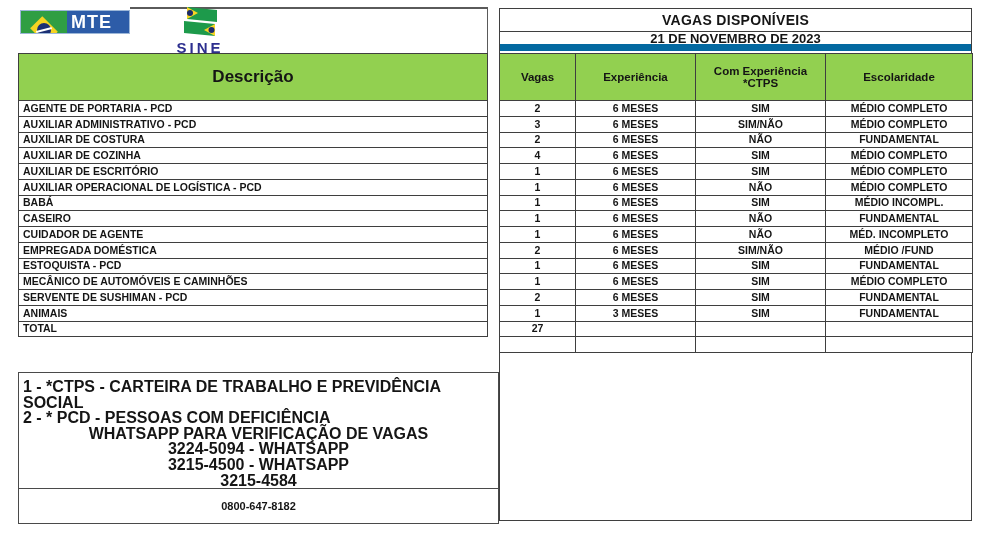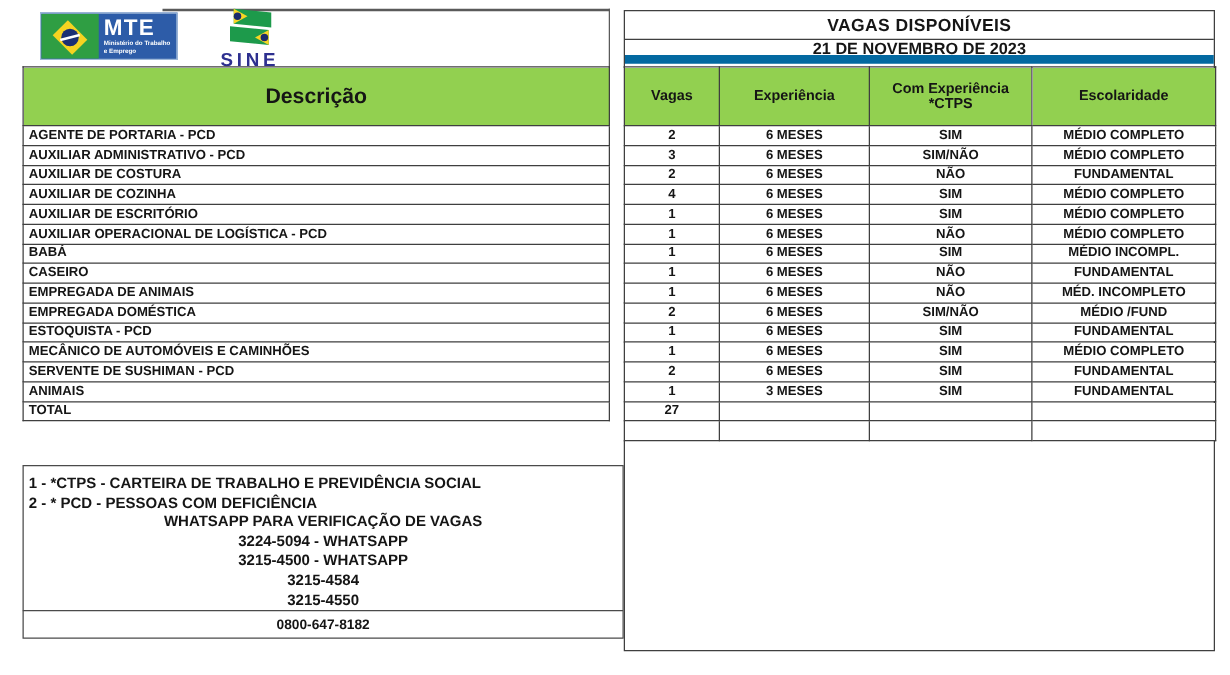--- a/index.html
+++ b/index.html
@@ -5,21 +5,21 @@
   * { margin:0; padding:0; box-sizing:border-box; }
   html,body { width:984px; height:540px; background:#fff; }
   body { font-family:"Liberation Sans", sans-serif; font-weight:bold; color:#151515; position:relative; overflow:hidden; }
 
   .canvas { position:absolute; left:0; top:0; width:984px; height:540px; background:#fff; }
 
   
   .logo-strip { position:absolute; left:18px; top:5px; width:470px; height:49px; }
   .logo-frame { position:absolute; left:112px; top:2px; right:0; bottom:-1px;
                 border-top:2px solid #5a5a5a; border-right:1px solid #5a5a5a; }
-  .mte-logo { position:absolute; left:14px; top:5px; width:110px; height:38px; display:flex;
+  .mte-logo { position:absolute; left:2px; top:5px; width:110px; height:24px; display:flex;
               border:1px solid #9db7d8; background:#2d5ca8; overflow:hidden; }
   .mte-flag { position:relative; width:46px; height:100%; background:#2f9e43; flex:none; }
   .mte-diamond { position:absolute; left:12px; top:8px; width:22px; height:22px; background:#f6d321;
                  transform:rotate(45deg) scaleY(0.78); }
   .mte-circle { position:absolute; left:16px; top:12px; width:14px; height:14px; border-radius:50%;
                 background:#1b2f73; }
   .mte-band { position:absolute; left:15px; top:18px; width:16px; height:2px; background:#fff;
               transform:rotate(-14deg); }
   .mte-textbox { flex:1; color:#fff; padding:2px 0 0 4px; }
   .mte-acronym { font-size:18px; line-height:18px; letter-spacing:1px; }
@@ -44,25 +44,25 @@
              white-space:normal; padding:0 4px; }
   .main th.desc-h { font-size:17px; }
   .main th.gap, .main td.gap { border:none; background:#fff; }
   .main td { height:15.75px; font-size:10.5px; line-height:11px; text-align:center; padding:0 2px;
              background:#fff; }
   .main td.desc { text-align:left; padding-left:4px; }
   .main td.nob { border:none; }
 
   
   .footer-box { position:absolute; left:18px; top:372px; width:481px; height:117px;
-                border:1px solid #4a4a4a; background:#fff; font-size:12px; line-height:15.6px;
+                border:1px solid #4a4a4a; background:#fff; font-size:16px; line-height:15.6px;
                 padding-top:6px; }
   .note-line { text-align:left; padding-left:4px; }
   .center-line { text-align:center; }
-  .hotline-box { position:absolute; left:18px; top:488px; width:481px; height:23px;
+  .hotline-box { position:absolute; left:18px; top:488px; width:481px; height:36px;
                  border:1px solid #4a4a4a; background:#fff; display:flex; align-items:center;
                  justify-content:center; font-size:11px; }
 </style>
 </head>
 <body>
 
 <div class="canvas">
 
   <div class="logo-strip">
     <div class="logo-frame"></div>
@@ -174,21 +174,21 @@
         </tr>
         <tr>
           <td class="desc">CASEIRO</td>
           <td class="gap"></td>
           <td>1</td>
           <td>6 MESES</td>
           <td>NÃO</td>
           <td>FUNDAMENTAL</td>
         </tr>
         <tr>
-          <td class="desc">EMPREGADA DE ANIMAIS</td>
+          <td class="desc">CUIDADOR DE AGENTE</td>
           <td class="gap"></td>
           <td>1</td>
           <td>6 MESES</td>
           <td>NÃO</td>
           <td>MÉD. INCOMPLETO</td>
         </tr>
         <tr>
           <td class="desc">EMPREGADA DOMÉSTICA</td>
           <td class="gap"></td>
           <td>2</td>

